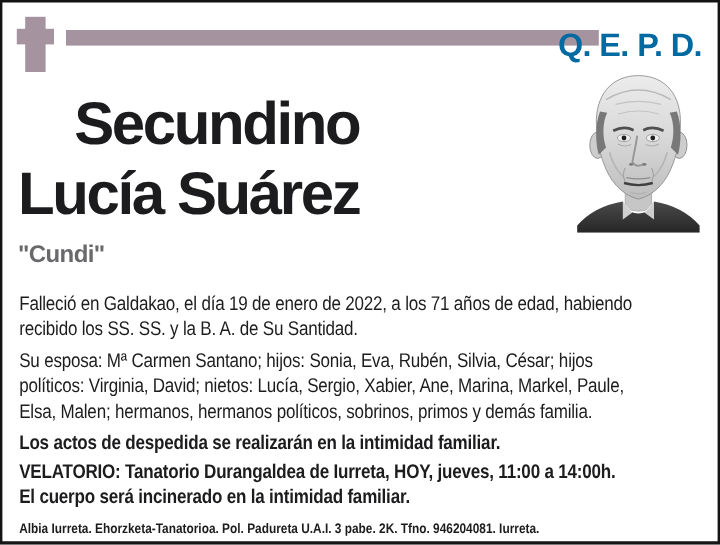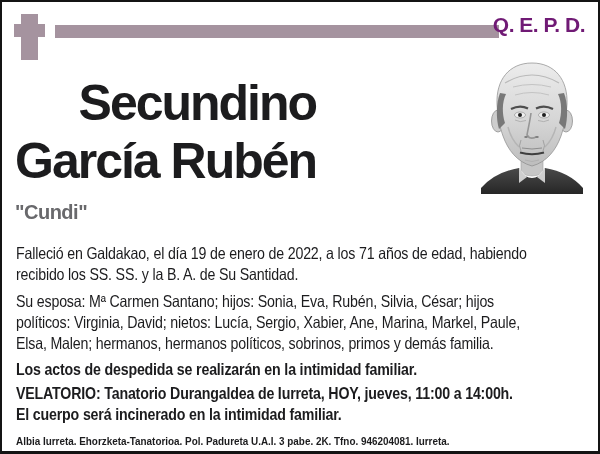--- a/index.html
+++ b/index.html
@@ -6,22 +6,22 @@
   .sheet{
     position:relative;width:600px;height:454px;box-sizing:border-box;
     background:#ffffff;border:2px solid #141414;border-bottom-width:3px;
     overflow:hidden;font-family:"Liberation Sans",sans-serif;color:#1c1c1e;
   }
   
   .cross-v{position:absolute;left:19px;top:12px;width:17px;height:46px;background:#a5939f;}
   .cross-h{position:absolute;left:12px;top:22px;width:31px;height:13px;background:#a5939f;}
   .hbar{position:absolute;left:53px;top:23px;width:444px;height:13px;background:#a5939f;}
   .qepd{
-    position:absolute;right:13px;top:11px;font-size:21px;font-weight:bold;
-    color:#701a75;letter-spacing:-0.5px;white-space:nowrap;
+    position:absolute;right:13px;top:21px;font-size:27px;font-weight:bold;
+    color:#0369a1;letter-spacing:-0.5px;white-space:nowrap;
   }
   
   .name{
     position:absolute;left:13px;top:72px;margin:0;font-size:50px;line-height:58px;
     font-weight:bold;letter-spacing:-2px;color:#1c1c1e;text-align:right;
   }
   .name span{display:block;}
   .nickname{
     position:absolute;left:13px;top:199px;font-size:20px;font-weight:bold;
     color:#69696c;letter-spacing:-0.5px;
@@ -53,21 +53,21 @@
 
   <div>
     <div class="cross-v"></div>
     <div class="cross-h"></div>
   </div>
   <div class="hbar"></div>
   <div class="qepd">Q. E. P. D.</div>
 
   <h1 class="name">
       <span>Secundino</span>
-      <span>García Rubén</span>
+      <span>Lucía Suárez</span>
     </h1>
 
   <div class="nickname">"Cundi"</div>
 
   <div class="photo">
     <svg viewBox="0 0 114 137" width="114" height="137" xmlns="http://www.w3.org/2000/svg">
       <defs>
         <linearGradient id="fg" x1="0" y1="0" x2="0" y2="1">
           <stop offset="0" stop-color="#ececec"></stop>
           <stop offset="0.55" stop-color="#d6d6d6"></stop>

